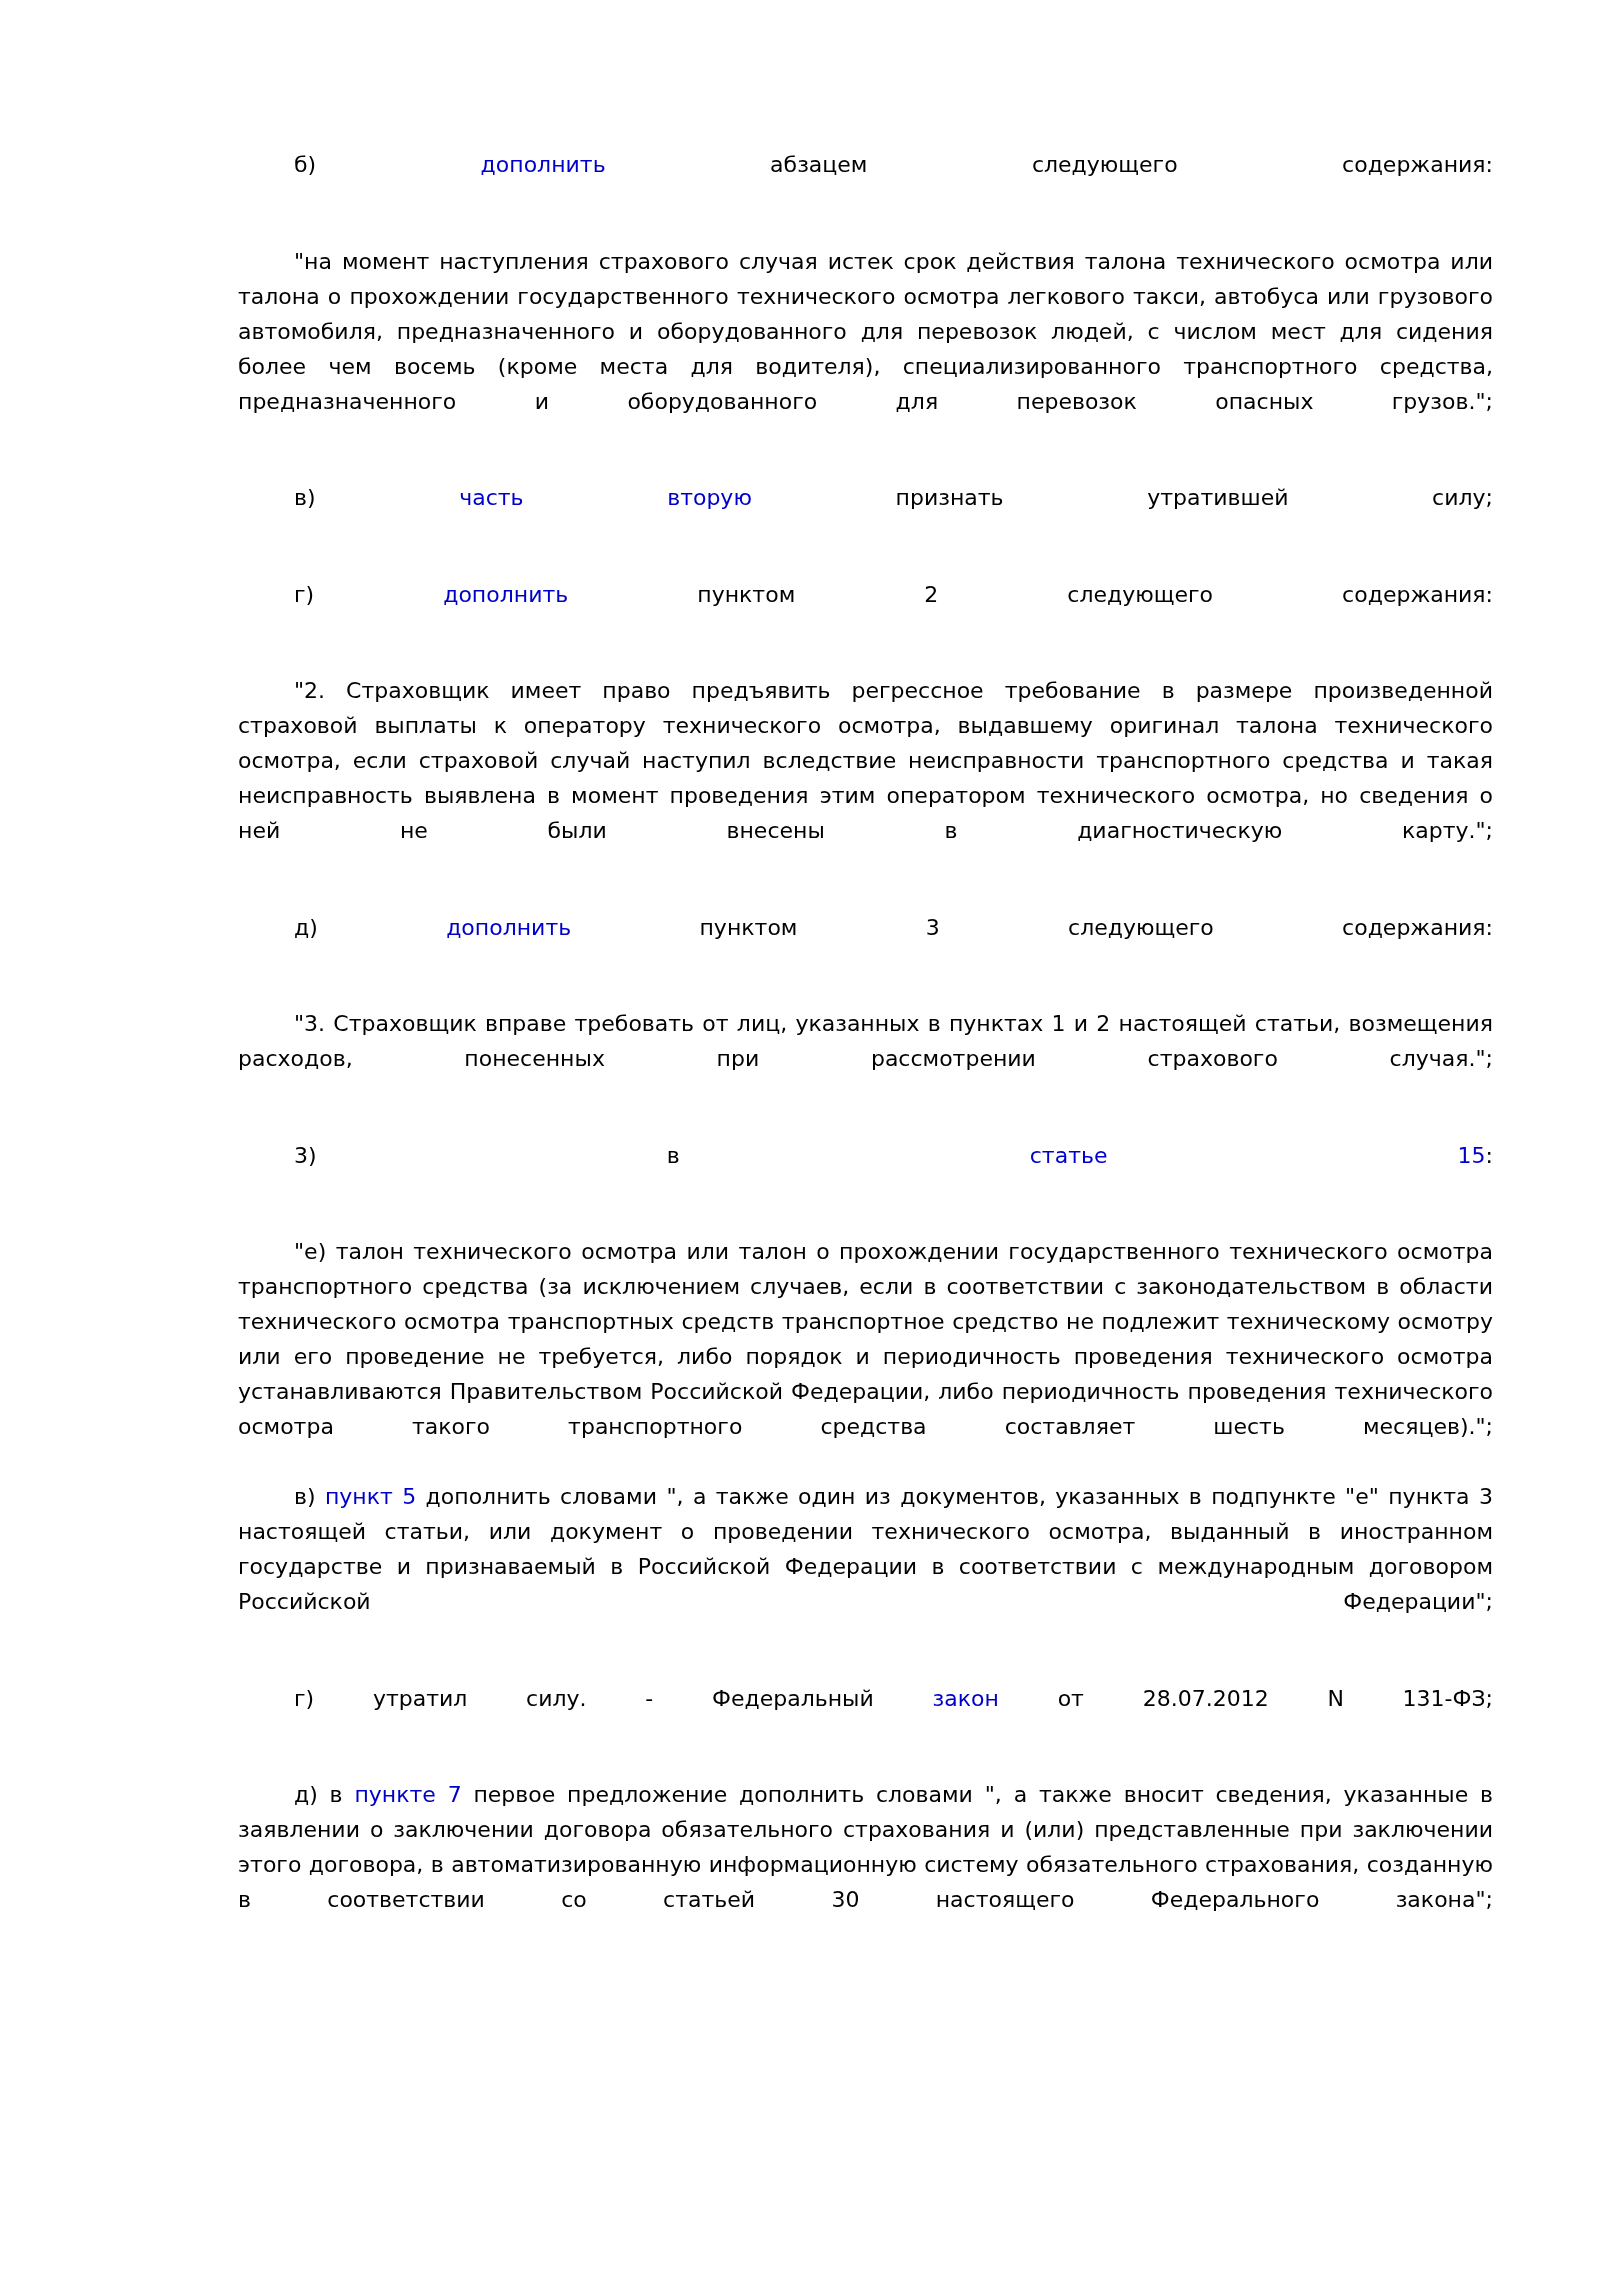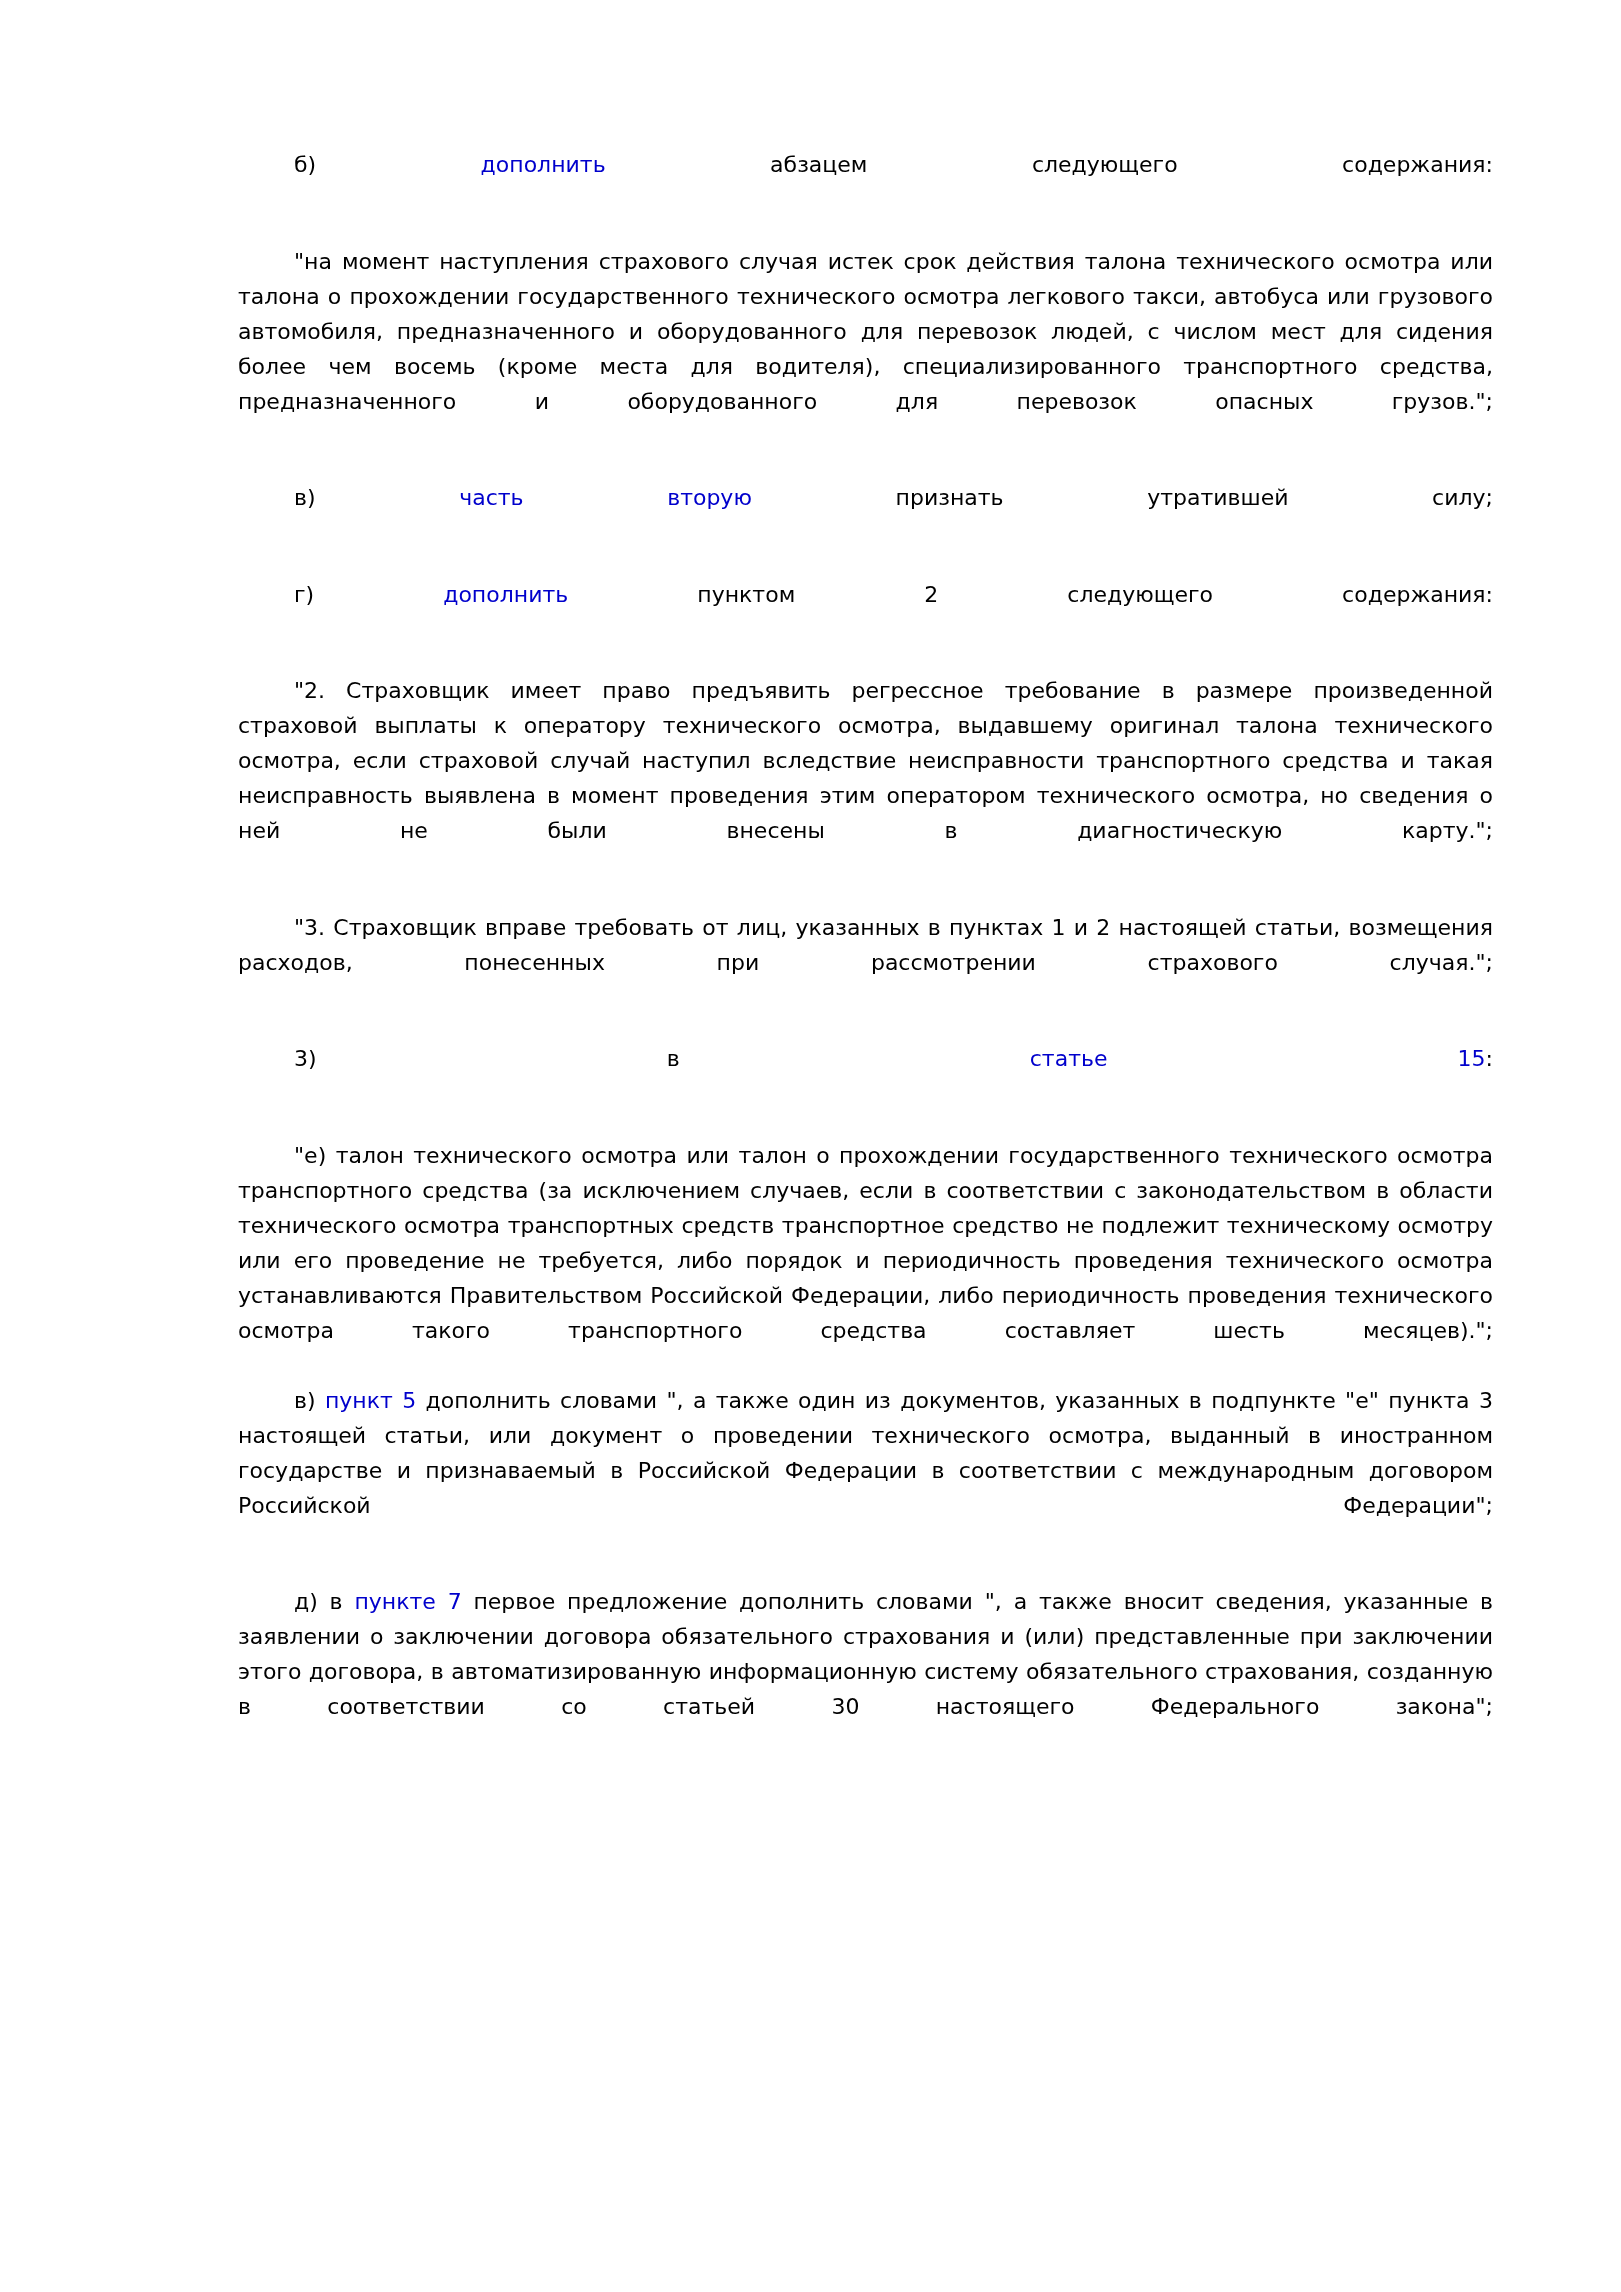--- a/index.html
+++ b/index.html
@@ -62,20 +62,22 @@
 <body>
 
 <div class="page">
   <div class="content" id="doc-body">
 
   <p class="para"><span>б) </span><a class="lnk" href="#">дополнить</a><span> абзацем следующего содержания:</span></p>
       <p class="para"><span>"на момент наступления страхового случая истек срок действия талона технического осмотра или талона о прохождении государственного технического осмотра легкового такси, автобуса или грузового автомобиля, предназначенного и оборудованного для перевозок людей, с числом мест для сидения более чем восемь (кроме места для водителя), специализированного транспортного средства, предназначенного и оборудованного для перевозок опасных грузов.";</span></p>
       <p class="para"><span>в) </span><a class="lnk" href="#">часть вторую</a><span> признать утратившей силу;</span></p>
       <p class="para"><span>г) </span><a class="lnk" href="#">дополнить</a><span> пунктом 2 следующего содержания:</span></p>
       <p class="para"><span>"2. Страховщик имеет право предъявить регрессное требование в размере произведенной страховой выплаты к оператору технического осмотра, выдавшему оригинал талона технического осмотра, если страховой случай наступил вследствие неисправности транспортного средства и такая неисправность выявлена в момент проведения этим оператором технического осмотра, но сведения о ней не были внесены в диагностическую карту.";</span></p>
+      <p class="para"><span>д) </span><a class="lnk" href="#">дополнить</a><span> пунктом 3 следующего содержания:</span></p>
       <p class="para"><span>"3. Страховщик вправе требовать от лиц, указанных в пунктах 1 и 2 настоящей статьи, возмещения расходов, понесенных при рассмотрении страхового случая.";</span></p>
       <p class="para"><span>3) в </span><a class="lnk" href="#">статье 15</a><span>:</span></p>
       <p class="para tight"><span>"е) талон технического осмотра или талон о прохождении государственного технического осмотра транспортного средства (за исключением случаев, если в соответствии с законодательством в области технического осмотра транспортных средств транспортное средство не подлежит техническому осмотру или его проведение не требуется, либо порядок и периодичность проведения технического осмотра устанавливаются Правительством Российской Федерации, либо периодичность проведения технического осмотра такого транспортного средства составляет шесть месяцев).";</span></p>
       <p class="para"><span>в) </span><a class="lnk" href="#">пункт 5</a><span> дополнить словами ", а также один из документов, указанных в подпункте "е" пункта 3 настоящей статьи, или документ о проведении технического осмотра, выданный в иностранном государстве и признаваемый в Российской Федерации в соответствии с международным договором Российской Федерации";</span></p>
+      <p class="para"><span>г) утратил силу. - Федеральный </span><a class="lnk" href="#">закон</a><span> от 28.07.2012 N 131-ФЗ;</span></p>
       <p class="para"><span>д) в </span><a class="lnk" href="#">пункте 7</a><span> первое предложение дополнить словами ", а также вносит сведения, указанные в заявлении о заключении договора обязательного страхования и (или) представленные при заключении этого договора, в автоматизированную информационную систему обязательного страхования, созданную в соответствии со статьей 30 настоящего Федерального закона";</span></p>
     </div>
 </div>
 
 
 </body></html>

